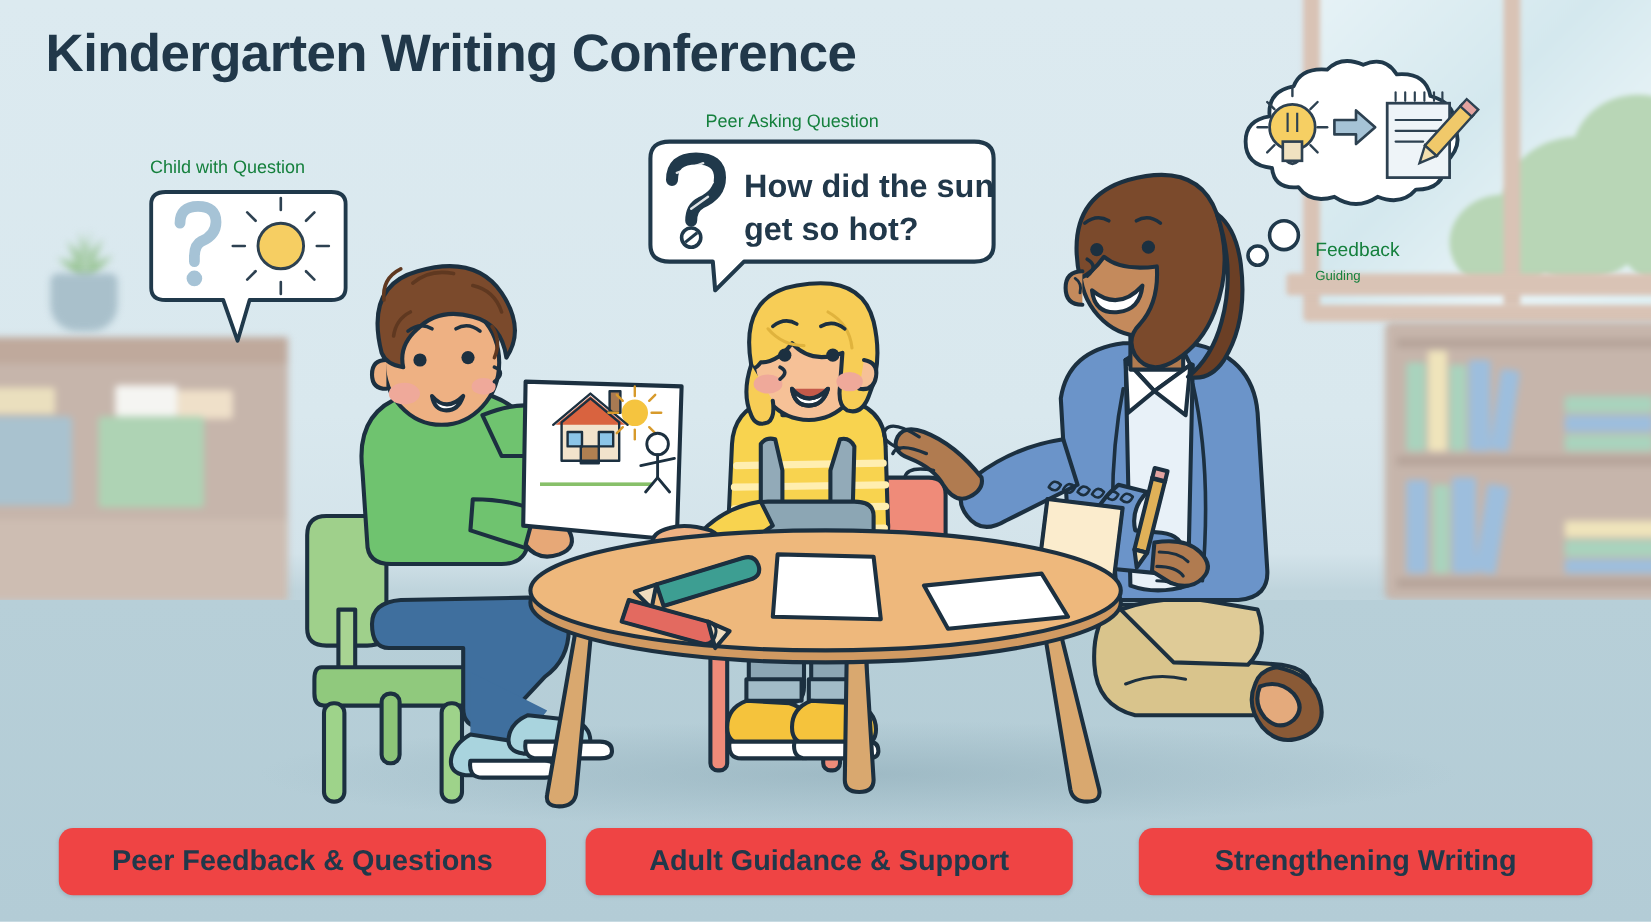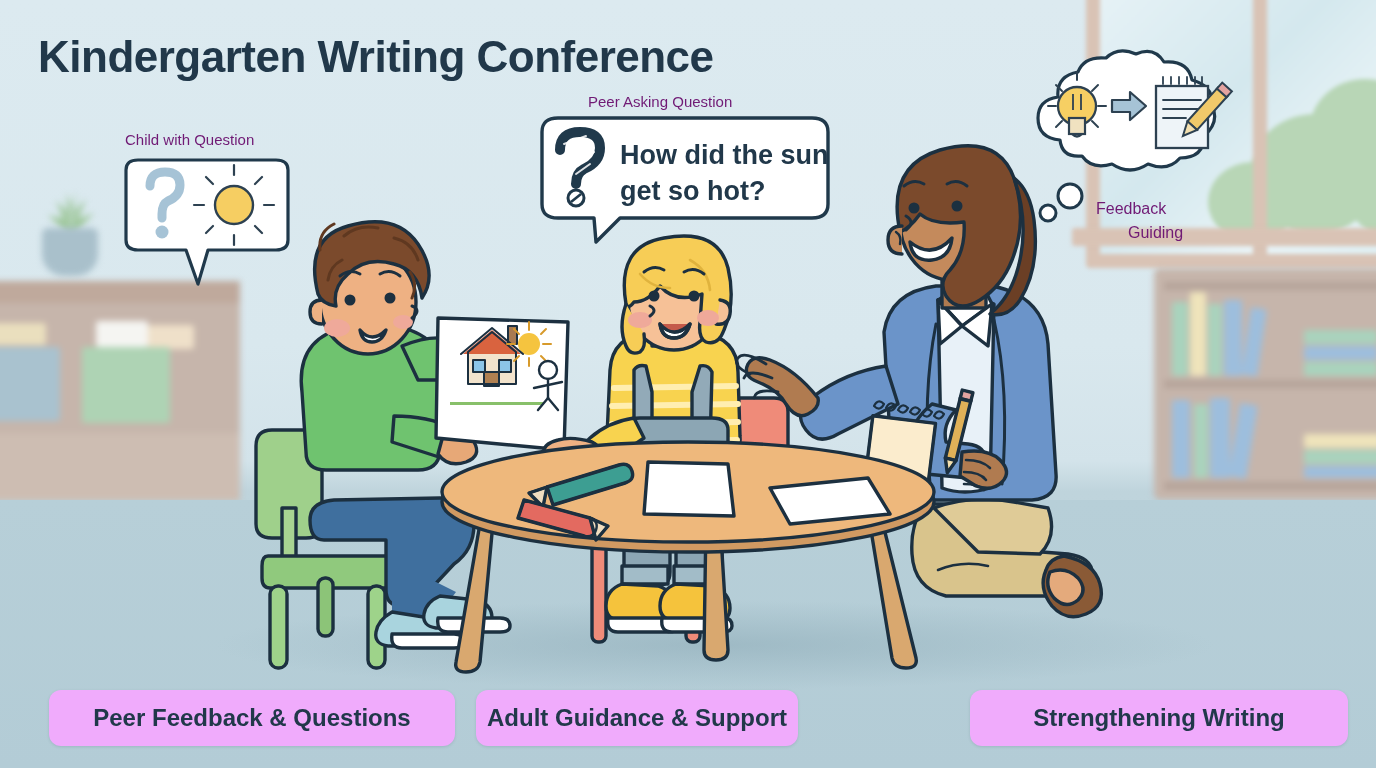--- a/index.html
+++ b/index.html
@@ -26,36 +26,36 @@
   .book{position:absolute;bottom:0;border-radius:2px;}
   .cabinet{position:absolute;left:-10px;top:281px;width:250px;height:220px;background:#c6b5ab;border-radius:0 8px 0 0;}
   .cab-top{position:absolute;left:0;right:0;top:0;height:22px;background:#bfa99c;}
   .cab-item{position:absolute;border-radius:3px;}
   .plant-pot{position:absolute;left:42px;top:228px;width:56px;height:48px;background:#a9c0cb;border-radius:6px 6px 22px 22px;}
   .plant-leaves{position:absolute;left:44px;top:185px;width:54px;height:52px;}
   .blur{filter:blur(3px);}
   .blur2{filter:blur(2px);}
 
   
-  .title{position:absolute;left:38px;top:32px;font-size:44px;font-weight:700;color:#21384a;letter-spacing:-.5px;}
+  .title{position:absolute;left:38px;top:20px;font-size:44px;font-weight:700;color:#21384a;letter-spacing:-.5px;}
 
   
-  .caption{position:absolute;font-size:15px;color:#701a75;font-weight:400;}
+  .caption{position:absolute;font-size:15px;color:#15803d;font-weight:400;}
 
   
   .cloud{position:absolute;}
 
   
   .pillrow{position:absolute;left:0;right:0;bottom:22px;height:56px;}
-  .pill{position:absolute;height:56px;background:#f0abfc;border-radius:12px;display:flex;align-items:center;justify-content:center;
+  .pill{position:absolute;height:56px;background:#ef4444;border-radius:12px;display:flex;align-items:center;justify-content:center;
         box-shadow:0 1px 3px rgba(60,90,105,.18);}
   .pill span{font-size:24px;font-weight:600;color:#21384a;}
   #pill1{left:49px;width:406px;}
-  #pill2{left:476px;width:322px;}
-  #pill3{left:970px;width:378px;}
+  #pill2{left:488px;width:406px;}
+  #pill3{left:949px;width:378px;}
 
   svg{display:block;}
 </style>
 </head>
 <body>
 
 <div id="scene">
 
   <div class="bg-wall"></div>
 
@@ -200,21 +200,21 @@
         <path d="M179 80 L185.5 94 L192 80 Z" fill="#f3dfae" stroke="#2d4151" stroke-width="2"></path>
         <rect x="179" y="28" width="13" height="8" fill="#e3a3a0" stroke="#2d4151" stroke-width="2"></rect>
       </g>
     </g>
   </svg>
   <svg class="abs" style="left:1036px;top:180px;" width="60" height="50" viewBox="0 0 60 50">
     <circle cx="34" cy="16" r="12" fill="#fff" stroke="#20394b" stroke-width="3"></circle>
     <circle cx="12" cy="33" r="8" fill="#fff" stroke="#20394b" stroke-width="3"></circle>
   </svg>
   <div class="caption" style="left:1096px;top:200px;font-size:16px;">Feedback</div>
-  <div class="caption" style="left:1128px;top:224px;font-size:16px;">Guiding</div>
+  <div class="caption" style="left:1096px;top:224px;font-size:11px;">Guiding</div>
 
   <svg class="abs" style="left:0;top:0;" width="1376" height="768" viewBox="0 0 1376 768">
     <g stroke="#1c3040" stroke-width="3.4" stroke-linejoin="round" stroke-linecap="round">
 
       <g>
         <path d="M272 430 q-16 0 -16 16 l0 78 q0 14 16 14 l34 0 q16 0 16 -14 l0 -78 q0 -16 -16 -16 z" fill="#9fd08b"></path>
         <rect x="282" y="508" width="14" height="50" fill="#a8d492"></rect>
         <path d="M268 556 q-6 0 -6 10 l0 12 q0 10 8 10 l130 0 q10 0 10 -10 l0 -12 q0 -10 -10 -10 z" fill="#90c97d"></path>
         <rect x="270" y="586" width="17" height="82" rx="8" fill="#9ed38a"></rect>
         <rect x="368" y="586" width="17" height="82" rx="8" fill="#9ed38a"></rect>

